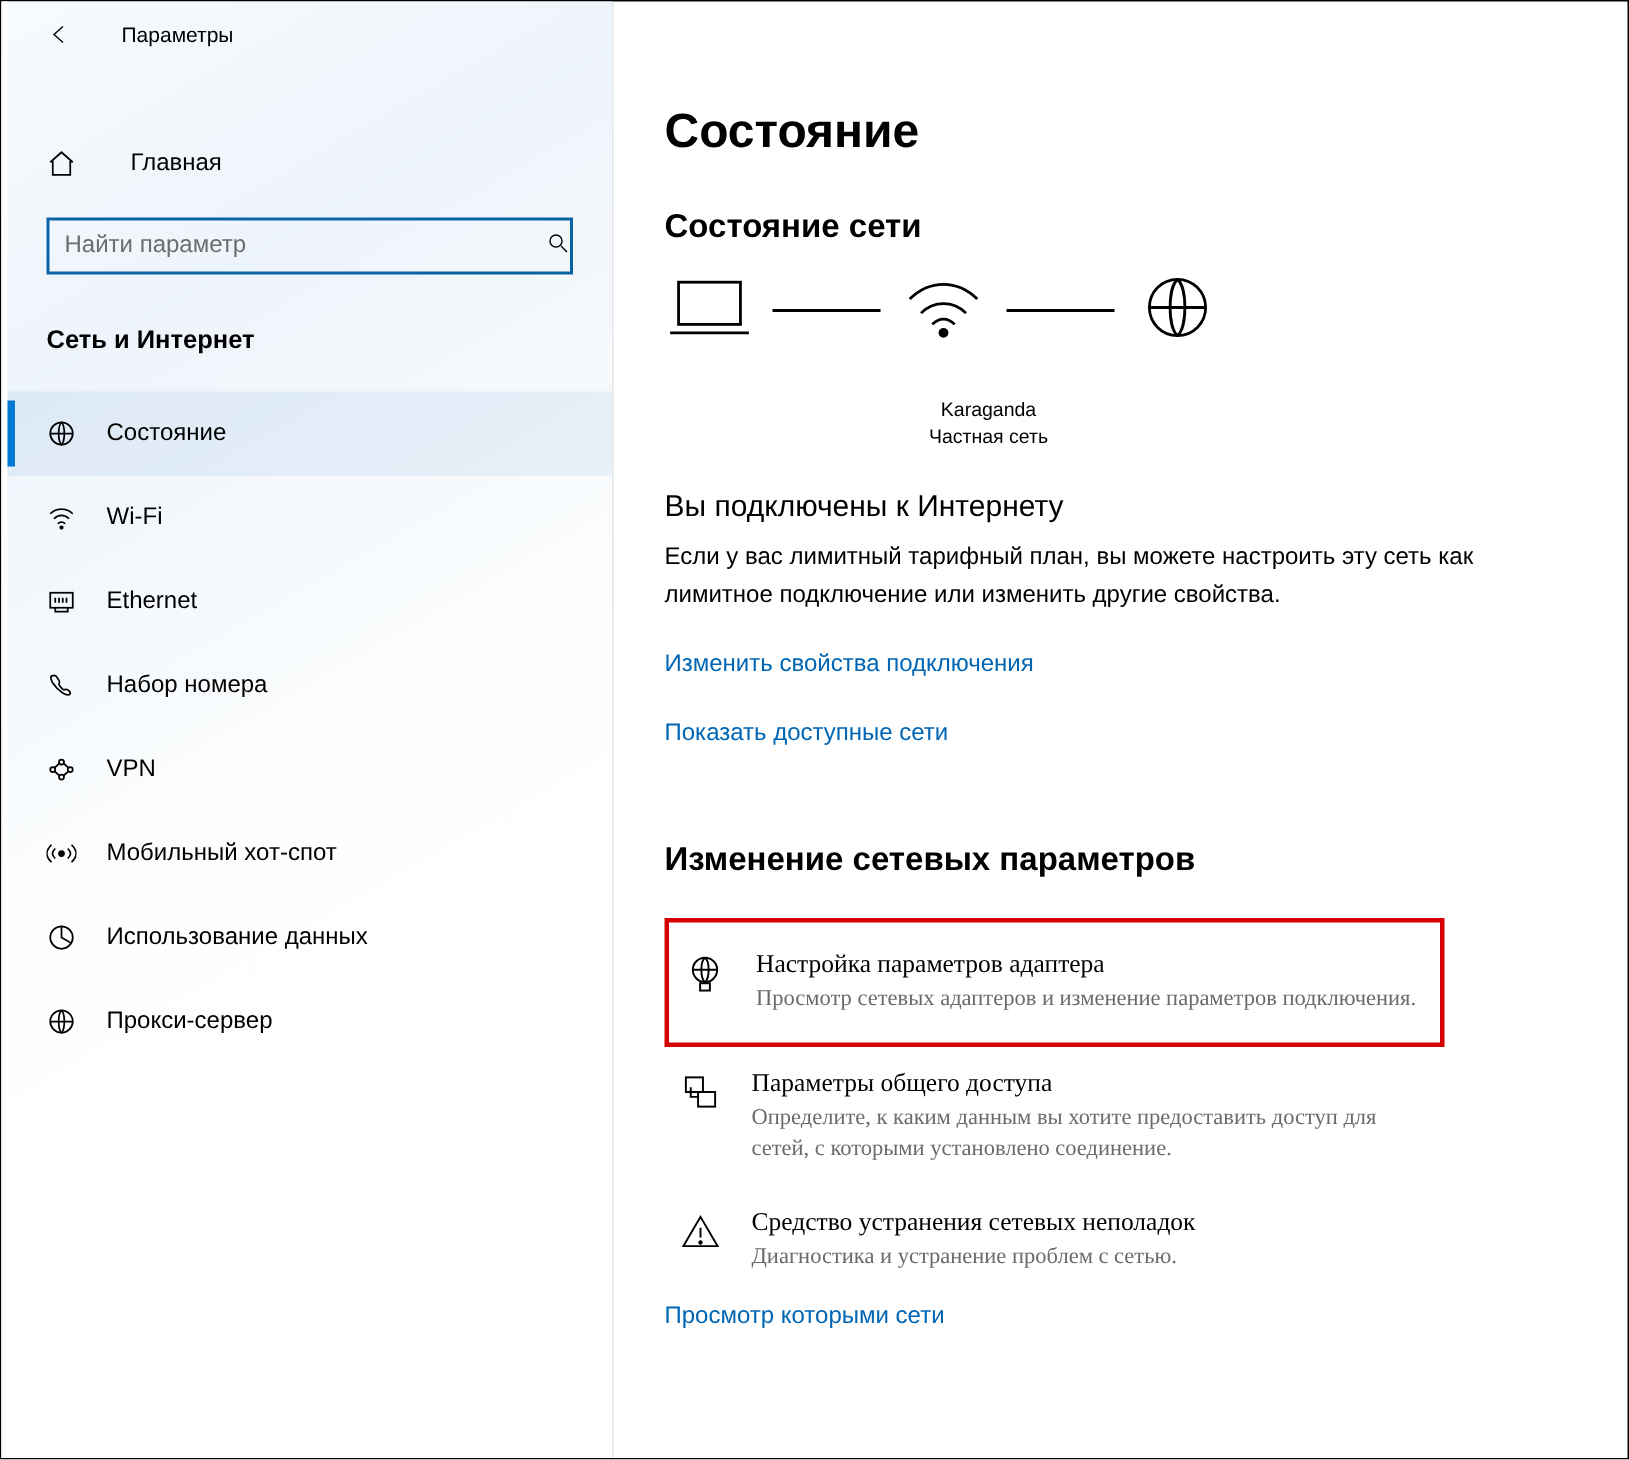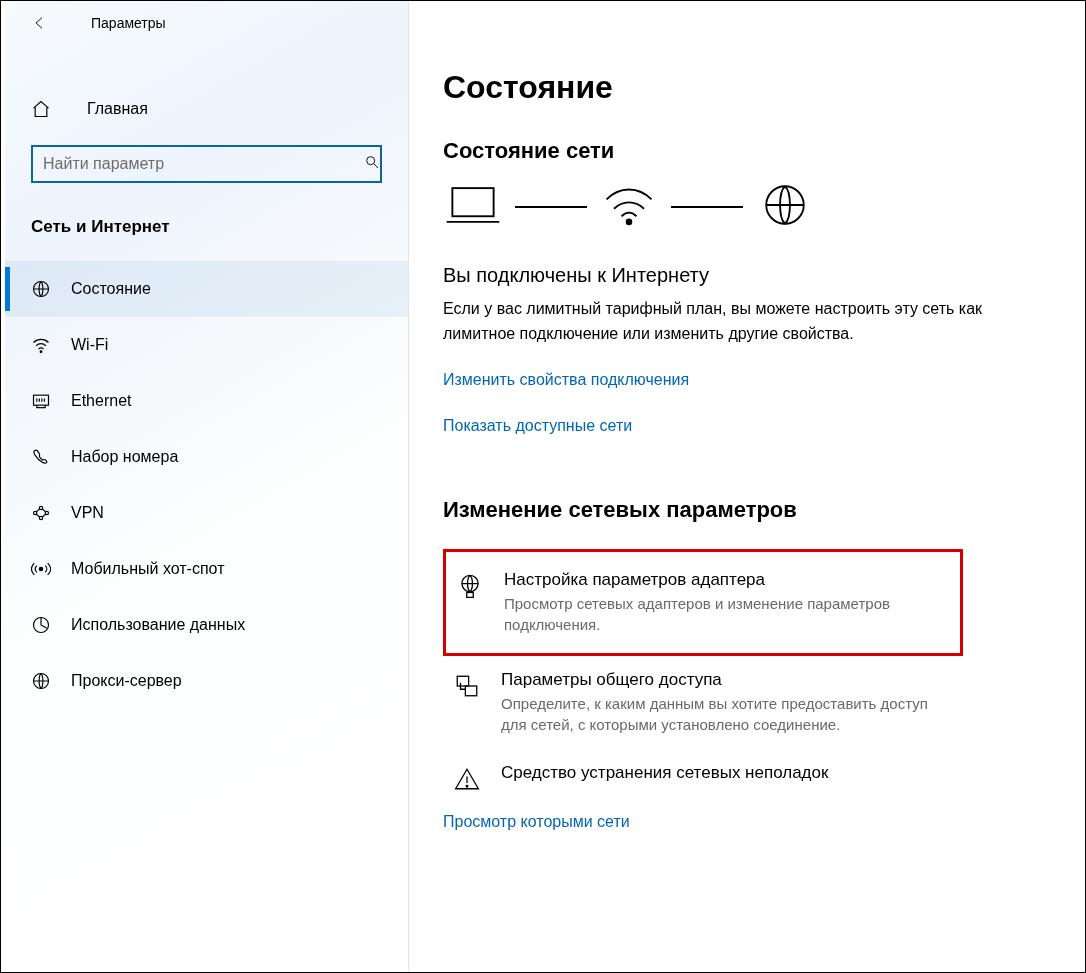--- a/index.html
+++ b/index.html
@@ -17,21 +17,21 @@
     width: 408px; flex: 0 0 408px;
     display: flex; flex-direction: column;
     background: linear-gradient(150deg,#f7fbfe 0%,#eef4fb 22%,#fdfefe 55%,#ffffff 100%);
     border-right: 1px solid #e5e5e5;
     position: relative; padding-left: 4px;
   }
   .accent-strip {
     position:absolute; left:0; top:0; bottom:0; width:4px; background:#fff;
   }
   .titlebar {
-    height:44px; display:flex; align-items:center; gap:40px; padding:0 14px 0 24px;
+    height:44px; display:flex; align-items:center; gap:30px; padding:0 14px 0 24px;
   }
   .back-btn { width:22px; height:22px; display:flex; align-items:center; justify-content:center; cursor:pointer;}
   .back-btn svg { width:16px; height:16px; }
   .app-title { font-size:14px; font-weight:400;}
   .home-row {
     display:flex; align-items:center; gap:36px; padding:0 0 0 26px;
     height:44px; margin-top:42px; cursor:pointer;
   }
   .home-row .icon { width:20px; height:20px; display:flex; align-items:center; justify-content:center;}
   .home-row span.label { font-size:16px; }
@@ -70,20 +70,21 @@
   .diagram .connector { width:72px; height:2px; background:#000; margin:0 12px; align-self:center; position:relative; top:-12px;}
   .diagram-caption { text-align:center; font-size:13px; line-height:1.35; width:200px; margin-left:116px; margin-bottom:28px;}
   .status-heading { font-size:20px; font-weight:400; margin-top:6px; margin-bottom:10px;}
   .status-desc { font-size:16px; line-height:1.55; max-width:560px; margin-bottom:24px;}
   .link { color:#0066b4; font-size:16px; cursor:pointer; display:inline-block; margin-bottom:22px;}
   .link2 { margin-top:6px; }
   .change-title { font-size:22px; font-weight:600; margin-top:40px; margin-bottom:26px;}
   .option {
     display:flex; gap:20px; padding:14px 16px 14px 10px; max-width:520px; cursor:pointer;
     align-items:flex-start;
+    font-family:Liberation Serif, serif;
   }
   .option .oicon { width:28px; flex:0 0 28px; height:28px; display:flex; align-items:center; justify-content:center; margin-top:2px;}
   .option .oicon svg { width:26px; height:26px; stroke-width:1.6;}
   .option-title { font-size:17px; font-weight:400; margin-bottom:3px;}
   .option-desc { font-size:15px; color:#6a6a6a; line-height:1.4; }
   .option.highlight { border:3px solid #d40000; padding:18px 16px 18px 10px;}
   .bottom-link { color:#0066b4; font-size:16px; cursor:pointer; margin-top:6px; display:inline-block; }
 </style>
 </head>
 <body>
@@ -226,20 +227,24 @@
       </div>
       <div class="connector"></div>
       <div class="node">
         <svg class="big" viewBox="0 0 64 48">
           <circle cx="32" cy="24" r="20"></circle>
             <path d="M12 24h40M32 4c7 6 7 34 0 40M32 4c-7 6-7 34 0 40"></path>
         </svg>
         <div style="height:28px"></div>
       </div>
     </div>
+    <div class="diagram-caption">
+      <div>Karaganda</div>
+      <div>Частная сеть</div>
+    </div>
 
     <div class="status-heading">Вы подключены к Интернету</div>
     <p class="status-desc">Если у вас лимитный тарифный план, вы можете настроить эту сеть как лимитное подключение или изменить другие свойства.</p>
 
     <a class="link">Изменить свойства подключения</a><br>
     <a class="link link2">Показать доступные сети</a>
 
     <h2 class="change-title">Изменение сетевых параметров</h2>
 
     <div class="option highlight">
@@ -273,18 +278,19 @@
     <div class="option">
       <span class="oicon">
         <svg viewBox="0 0 32 32">
             <path d="M16 4 L30 28 H2 Z"></path>
             <path d="M16 13v8"></path>
             <circle cx="16" cy="25" r="1" fill="#000"></circle>
           </svg>
       </span>
       <div>
         <div class="option-title">Средство устранения сетевых неполадок</div>
+        <div class="option-desc">Диагностика и устранение проблем с сетью.</div>
       </div>
     </div>
 
     <a class="bottom-link">Просмотр которыми сети</a>
   </main>
 </div>
 
 </body></html>

